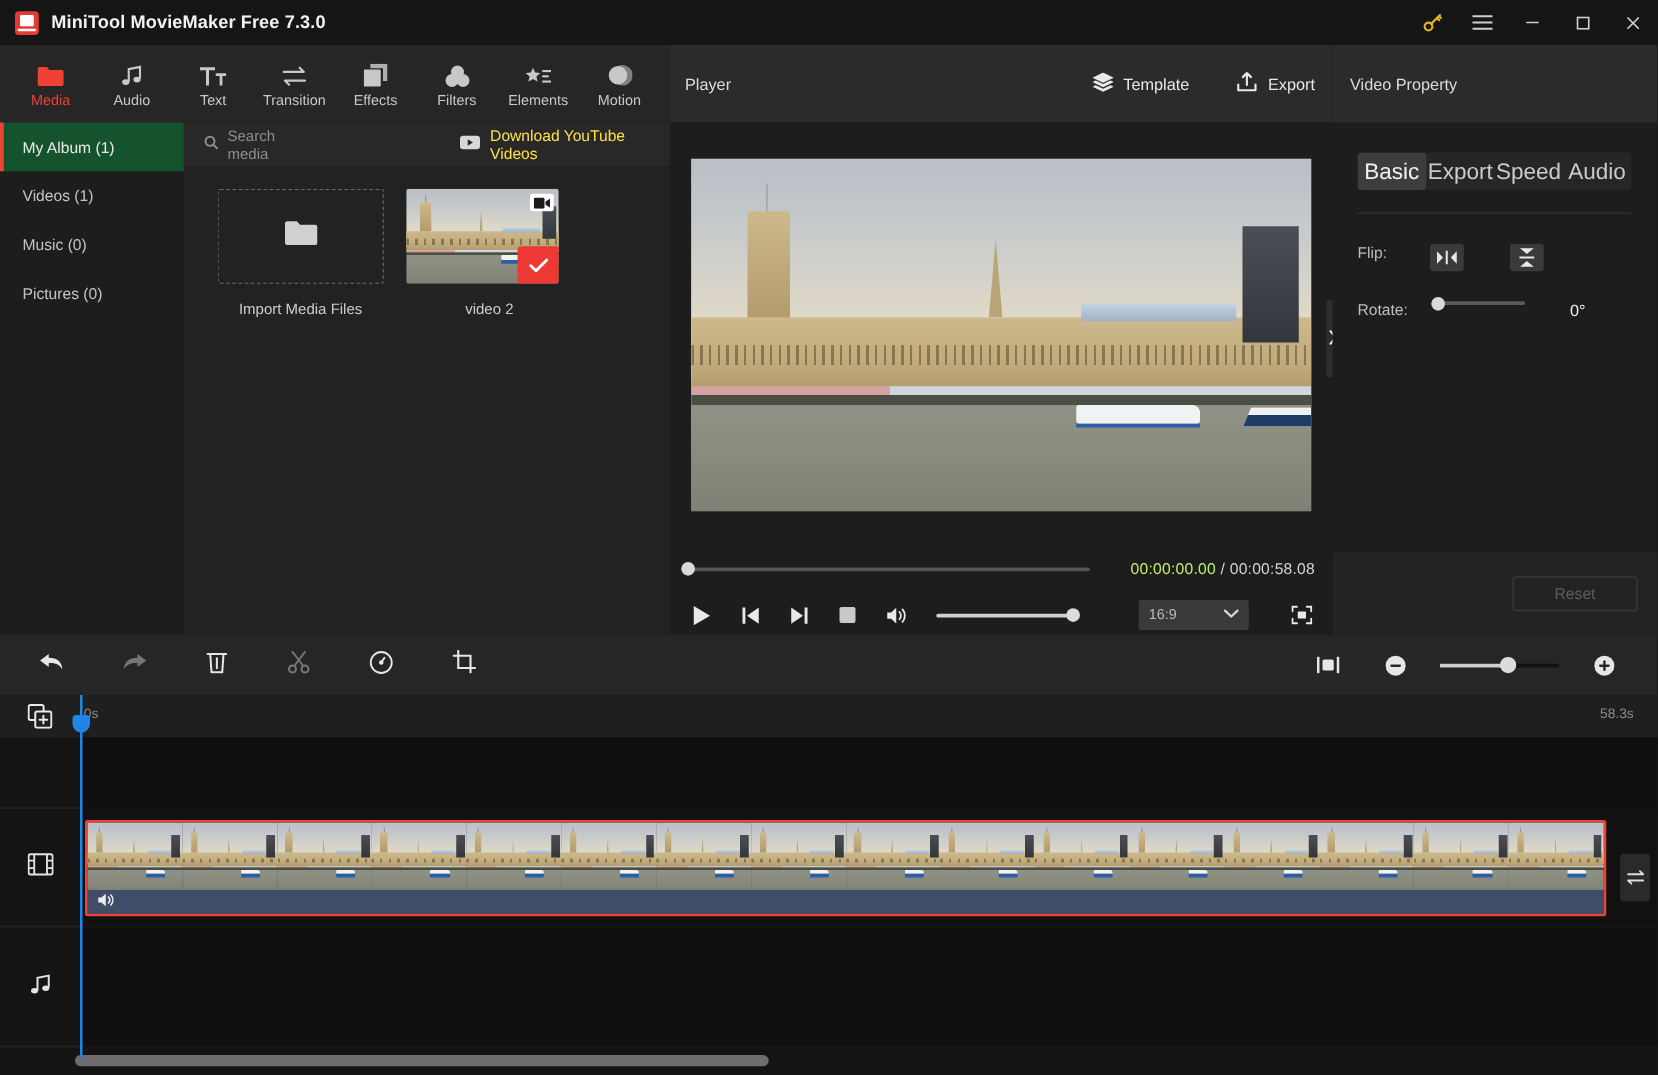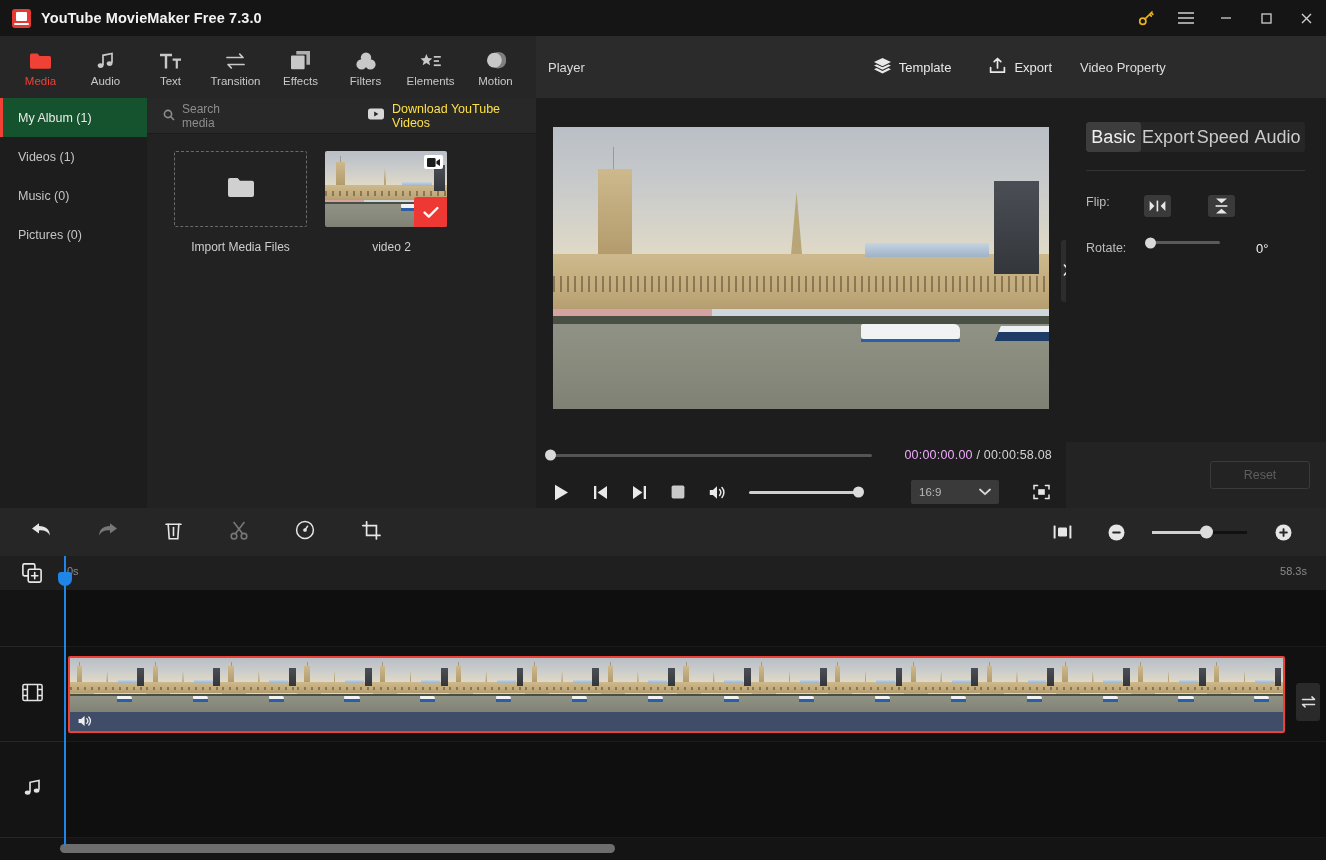--- a/index.html
+++ b/index.html
@@ -120,21 +120,21 @@
   .progress-row { display: flex; align-items: center; padding: 0 14px; height: 34px; }
   .prog-track {
     position: relative; flex: 1; height: 3px; background: #555; border-radius: 2px;
     max-width: 322px;
   }
   .prog-knob {
     position: absolute; left: -5px; top: 50%; transform: translateY(-50%);
     width: 11px; height: 11px; border-radius: 50%; background: #d9d9d9;
   }
   .timecode { margin-left: auto; font-size: 12.5px; letter-spacing: .2px; }
-  .tc-cur { color: #f0abfc; margin-left: 30px; }
+  .tc-cur { color: #bef264; margin-left: 30px; }
   .tc-sep, .tc-total { color: #d3d3d3; }
   .ctrl-row { display: flex; align-items: center; padding: 0 14px; height: 40px; gap: 17px; }
   .ctrl-btn { width: 22px; height: 22px; display: flex; align-items: center; justify-content: center; color: #e9e9e9; }
   .vol-track { position: relative; width: 110px; height: 3px; background: #cfcfcf; border-radius: 2px; margin-left: 4px; }
   .vol-knob { position: absolute; right: -5px; top: 50%; transform: translateY(-50%);
               width: 11px; height: 11px; border-radius: 50%; background: #dcdcdc; }
   .ratio-sel {
     margin-left: auto; width: 88px; height: 24px; background: #3a3a3a; border-radius: 2px;
     display: flex; align-items: center; padding: 0 8px; font-size: 11.5px; color: #b9b9b9;
   }
@@ -285,21 +285,21 @@
   .frontwall { position:absolute; left:0; right:0; bottom:33%; height:2.5%;
                background: linear-gradient(to right,#d6a3a3 0 32%, #cfd6dc 32% 100%); }
 </style>
 </head>
 <body>
 
 <div class="app">
 
   <div class="titlebar">
     <div class="app-logo"></div>
-    <div class="app-title">YouTube MovieMaker Free 7.3.0</div>
+    <div class="app-title">MiniTool MovieMaker Free 7.3.0</div>
     <div class="tb-right">
       <div class="tb-btn key-icon">
         <svg width="16" height="16" viewBox="0 0 16 16" fill="currentColor">
           <circle cx="4.8" cy="11.2" r="3.1" fill="none" stroke="currentColor" stroke-width="1.7"></circle>
           <path d="M6.9 9.1 L14 2 M11.6 4.4 l1.7 1.7 M13.2 2.8 l1.6 1.6" stroke="currentColor" stroke-width="1.7" fill="none" stroke-linecap="round"></path>
         </svg>
       </div>
       <div class="tb-btn">
         <svg width="18" height="14" viewBox="0 0 18 14" stroke="currentColor" stroke-width="1.5">
           <path d="M1 2h16M1 7h16M1 12h16"></path>

